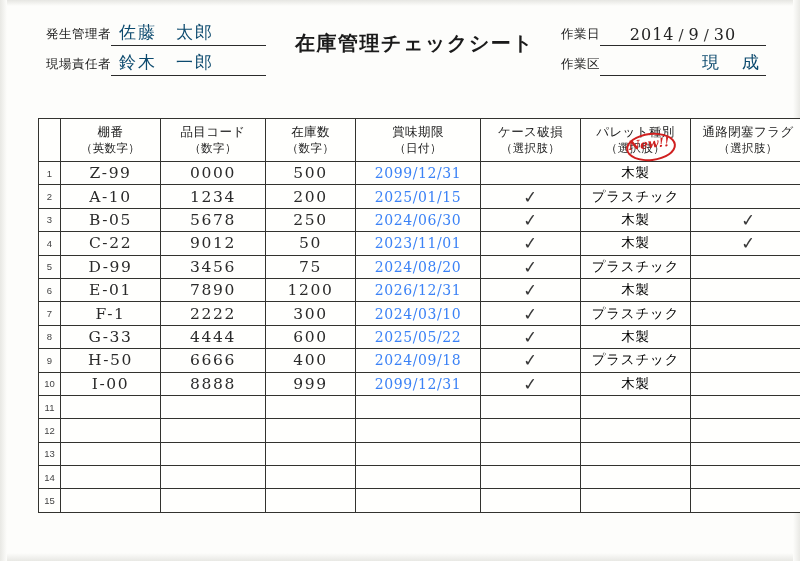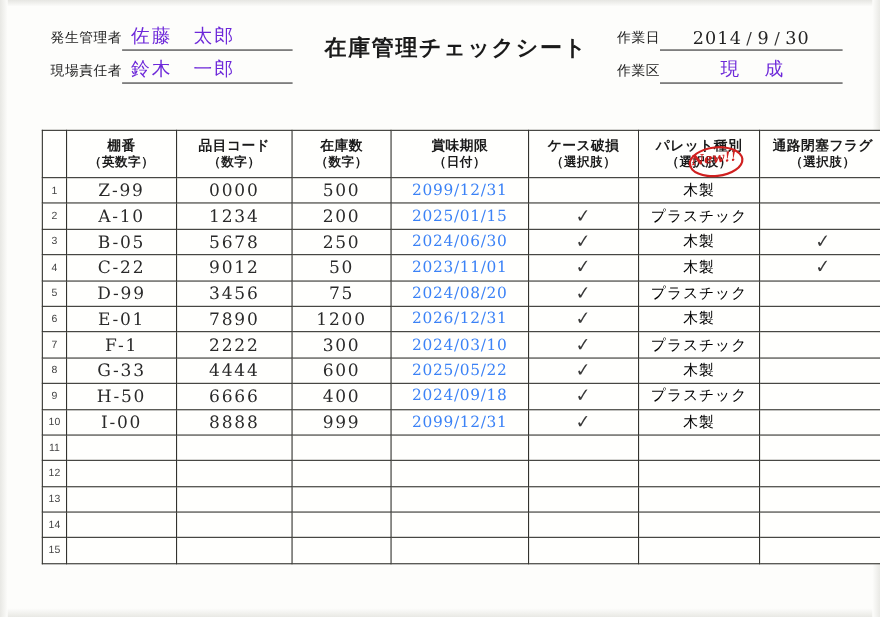--- a/index.html
+++ b/index.html
@@ -66,21 +66,21 @@
     white-space: nowrap;
     padding-bottom: 3px;
   }
   .hdr-value {
     flex: 1;
     border-bottom: 1.4px solid #2b2b2b;
     padding: 0 4px 1px 8px;
     font-family: "DejaVu Serif", serif;
     font-size: 17px;
     letter-spacing: 2px;
-    color: #6d28d9;
+    color: #0c4a6e;
     white-space: nowrap;
   }
   .hdr-title {
     position: absolute;
     left: 255px;
     top: 12px;
     width: 260px;
     font-size: 20px;
     font-weight: bold;
     letter-spacing: 1.5px;
@@ -123,21 +123,21 @@
   table.grid td, table.grid th {
     border: 1px solid #33332f;
     padding: 0;
     text-align: center;
     vertical-align: middle;
     background: #fffffd;
   }
   thead th {
     height: 42px;
     font-size: 12.5px;
-    font-weight: bold;
+    font-weight: normal;
     line-height: 1.35;
     letter-spacing: 0.4px;
   }
   .hd2 {
     font-size: 11.5px;
   }
   tbody td {
     height: 22.4px;
   }
   .col-no {
@@ -234,21 +234,21 @@
         <div class="date-value">
           <span>2014</span>
           <span class="date-sep">/</span>
           <span>9</span>
           <span class="date-sep">/</span>
           <span>30</span>
         </div>
       </div>
       <div class="hdr-row">
         <div class="hdr-label">作業区</div>
-        <div class="hdr-value" style="text-align:center;letter-spacing:3px;">現　成</div>
+        <div class="hdr-value" style="text-align:right;letter-spacing:3px;">現　成</div>
       </div>
     </div>
   </div>
 
   <div class="table-wrap">
     <table class="grid">
       <colgroup>
         <col style="width:22px">
         <col style="width:100px">
         <col style="width:105px">

